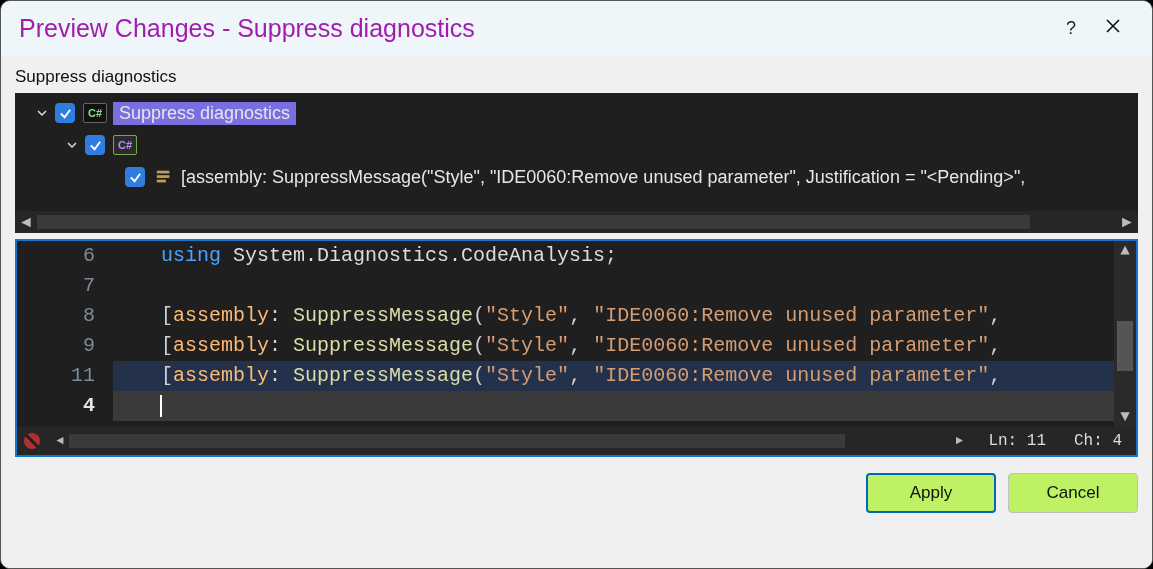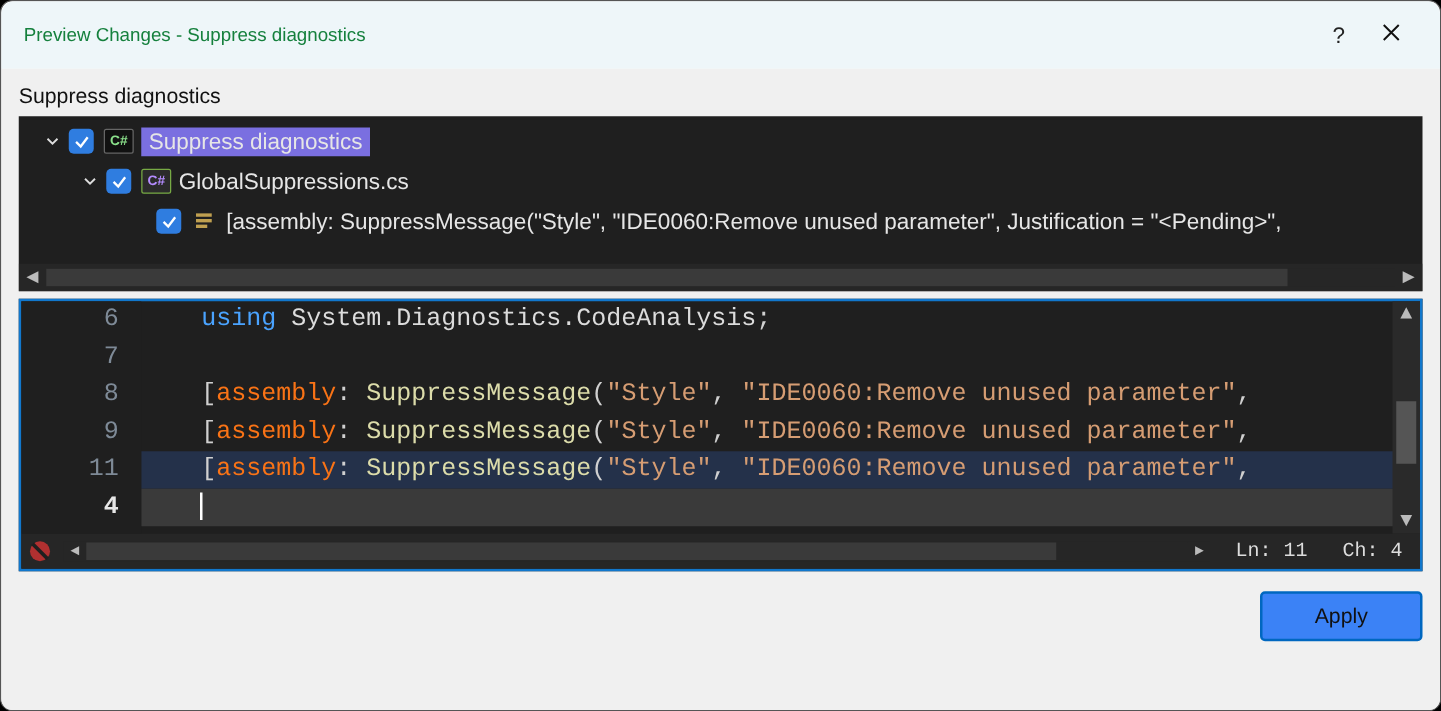--- a/index.html
+++ b/index.html
@@ -5,21 +5,21 @@
   * { box-sizing: border-box; margin: 0; padding: 0; }
   html, body { width: 1153px; height: 569px; font-family: "Segoe UI", Tahoma, sans-serif; background: #000; overflow: hidden; }
   .dialog {
     width: 1153px; height: 569px; background: #fdfdfd; border: 1px solid #555; border-radius: 10px;
     display: flex; flex-direction: column; overflow: hidden;
   }
   .titlebar {
     height: 54px; background: #eef6f9; display: flex; align-items: center; padding: 0 18px;
     border-top-left-radius: 10px; border-top-right-radius: 10px;
   }
-  .titlebar .title { font-size: 15px; color: #15803d; flex: 1; }
+  .titlebar .title { font-size: 25px; color: #a21caf; flex: 1; }
   .titlebar .help, .titlebar .close { width: 42px; text-align: center; font-size: 18px; color: #222; cursor: pointer; }
   .titlebar .close svg { width: 16px; height: 16px; }
   .body { flex: 1; background: #f0f0f0; padding: 12px 14px 14px 14px; display: flex; flex-direction: column; gap: 6px; overflow: hidden;}
   .section-label { font-size: 17px; color: #111; }
   .treepanel {
     background: #1f1f1f; color: #ddd; width: 100%; height: 140px; position: relative; overflow: hidden;
   }
   .tree { padding: 4px 0 0 0; font-size: 18px; white-space: nowrap; }
   .tree-row { display: flex; align-items: center; height: 32px; }
   .indent0 { padding-left: 20px; }
@@ -57,21 +57,21 @@
   .code-gutter-and-text { display:flex; height: calc(100% - 28px);}
   .gutter { width: 96px; background:#1f1f1f; text-align:right; padding-right:18px; padding-top:0px;}
   .gutter .ln { height: 30px; line-height:30px; font-size:20px; color:#7e8a97;}
   .gutter .ln.current { color:#e6e6e6; font-weight:600;}
   .codearea { flex:1; position:relative; padding-top:0px; overflow:hidden;}
   .codeline { height:30px; line-height:30px; font-size:20px; white-space:pre; color:#d0d0d0;}
   .codeline.hl { background:#24314a;}
   .cursorline { background:#3a3a3a;}
   .kw { color:#4aa3ff;}
   .ns { color:#dcdcdc; font-weight:500;}
-  .attr { color:#f97316;}
+  .attr { color:#fdba74;}
   .fn { color:#dcdcaa;}
   .str { color:#d69d73;}
   .punct { color:#d0d0d0;}
   .caret {
      display:inline-block; width:2px; height:22px; background:#fff; vertical-align:middle; margin-left:-1px;
   }
   .code-scroll { position:absolute; right:0; top:0; bottom:28px; width:22px; background:#2a2a2a;}
   .vsb-btn { width:22px; height:20px; display:flex; align-items:center; justify-content:center; color:#bbb; cursor:pointer;}
   .vsb-track { position:absolute; left:0; right:0; top:20px; bottom:20px;}
   .vsb-thumb { position:absolute; left:3px; right:3px; top:60px; height:50px; background:#555;}
@@ -81,21 +81,21 @@
   }
   .codebar .errico { width:26px; height:22px; margin-left:2px; display:flex; align-items:center; justify-content:center;}
   .codebar .htrack { flex:1; height:16px; background:#262626; margin:0 6px; position:relative; display:flex; align-items:center;}
   .codebar .htrack .arrow { width:18px; text-align:center; color:#bbb; font-size:12px; cursor:pointer;}
   .codebar .htrack .trk { flex:1; height:14px; background:#262626; position:relative;}
   .codebar .htrack .thmb { position:absolute; left:0; top:0; bottom:0; width:88%; background:#3a3a3a;}
   .codebar .pos { padding: 0 14px; white-space:pre;}
   
   .buttons { display:flex; justify-content:flex-end; gap:12px; padding-top:10px;}
   .btn {
-    min-width: 130px; height:40px; background:#3b82f6; border:1px solid #bfbfbf; border-radius:4px;
+    min-width: 130px; height:40px; background:#bef264; border:1px solid #bfbfbf; border-radius:4px;
     font-size:17px; color:#111; display:flex; align-items:center; justify-content:center; cursor:pointer;
   }
   .btn.primary { border:2px solid #0067c0;}
 </style>
 </head>
 <body>
 
 <div class="dialog">
 
   <div class="titlebar">
@@ -133,21 +133,20 @@
             <svg viewBox="0 0 10 10">
                 <path d="M1 3 L5 7 L9 3" stroke="#ddd" stroke-width="1.5" fill="none"></path>
               </svg>
           </span>
           <span class="checkbox">
             <svg viewBox="0 0 14 14">
                 <path d="M2 7 L6 11 L12 3" stroke="#fff" stroke-width="2" fill="none"></path>
               </svg>
           </span>
           <span class="fileicon cs2">C#</span>
-          <span class="tree-label">GlobalSuppressions.cs</span>
         </div>
         <div class="tree-row indent2">
           <span class="checkbox">
             <svg viewBox="0 0 14 14">
                 <path d="M2 7 L6 11 L12 3" stroke="#fff" stroke-width="2" fill="none"></path>
               </svg>
           </span>
           <span class="snippeticon">
             <svg viewBox="0 0 20 20" width="18" height="18">
                 <rect x="2" y="3" width="14" height="3" fill="#c0a050"></rect>
@@ -208,16 +207,17 @@
             </div>
           <div class="arrow">►</div>
         </div>
         <div class="pos">Ln: 11</div>
         <div class="pos">Ch: 4</div>
       </div>
     </div>
 
     <div class="buttons">
       <div class="btn primary">Apply</div>
+      <div class="btn">Cancel</div>
     </div>
 
   </div>
 </div>
 
 </body></html>

